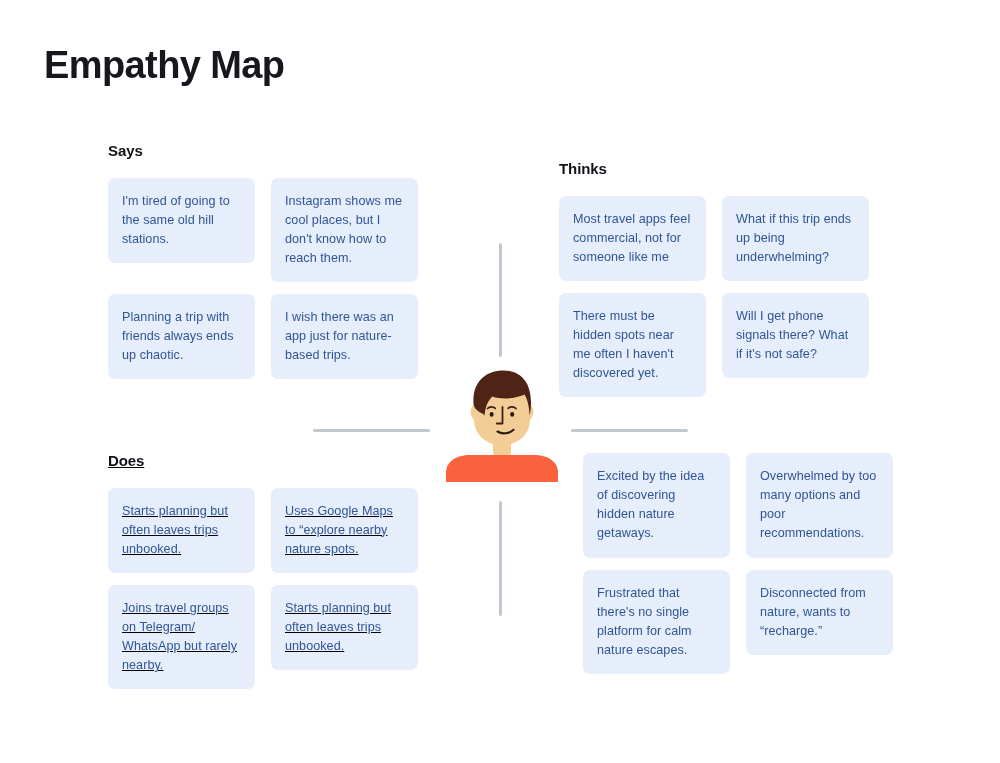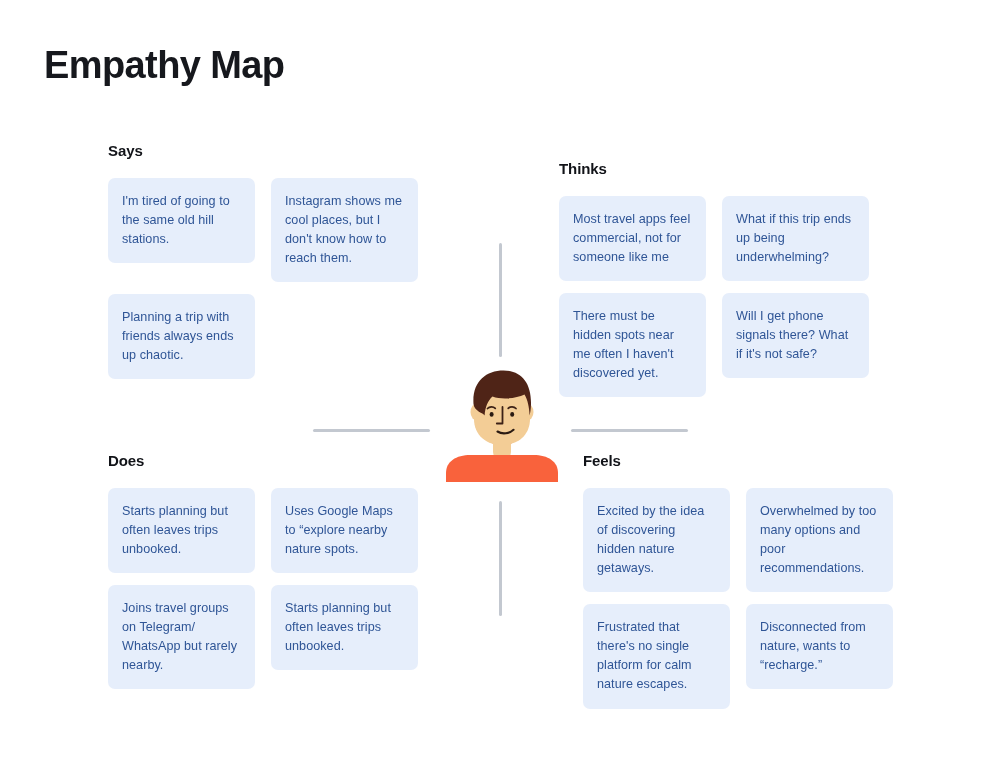--- a/index.html
+++ b/index.html
@@ -37,21 +37,21 @@
     white-space: nowrap;
   }
 
   
   .quadrant {
     position: absolute;
     width: 320px;
   }
   .quadrant.q-says   { left: 108px; top: 143px; }
   .quadrant.q-thinks { left: 559px; top: 143px; margin-top: 18px; }
-  .quadrant.q-does   { left: 108px; top: 453px; }
+  .quadrant.q-does   { left: 108px; top: 453px; text-decoration: underline; }
   .quadrant.q-feels  { left: 583px; top: 453px; }
 
   .quadrant-title {
     font-size: 15px;
     font-weight: 700;
     color: #111318;
     letter-spacing: -0.1px;
     margin: 0 0 18px 0;
     line-height: 1.1;
     white-space: nowrap;
@@ -104,20 +104,21 @@
 <div id="canvas">
 
   <div class="page-title">Empathy Map</div>
 
   <div class="quadrant q-says">
     <div class="quadrant-title">Says</div>
     <div class="card-grid">
       <div class="note-card">I'm tired of going to the same old hill stations.</div>
       <div class="note-card">Instagram shows me cool places, but I don't know how to reach them.</div>
       <div class="note-card">Planning a trip with friends always ends up chaotic.</div>
+      <div class="note-card">I wish there was an app just for nature-based trips.</div>
     </div>
   </div>
 
   <div class="quadrant q-thinks">
     <div class="quadrant-title">Thinks</div>
     <div class="card-grid">
       <div class="note-card">Most travel apps feel commercial, not for someone like me</div>
       <div class="note-card">What if this trip ends up being underwhelming?</div>
       <div class="note-card">There must be hidden spots near me often I haven't discovered yet.</div>
       <div class="note-card">Will I get phone signals there? What if it's not safe?</div>
@@ -128,21 +129,20 @@
     <div class="quadrant-title">Does</div>
     <div class="card-grid">
       <div class="note-card">Starts planning but often leaves trips unbooked.</div>
       <div class="note-card">Uses Google Maps to “explore nearby nature spots.</div>
       <div class="note-card">Joins travel groups on Telegram/ WhatsApp but rarely nearby.</div>
       <div class="note-card">Starts planning but often leaves trips unbooked.</div>
     </div>
   </div>
 
   <div class="quadrant q-feels">
-    <div class="quadrant-title">Feels</div>
     <div class="card-grid">
       <div class="note-card">Excited by the idea of discovering hidden nature getaways.</div>
       <div class="note-card">Overwhelmed by too many options and poor recommendations.</div>
       <div class="note-card">Frustrated that there's no single platform for calm nature escapes.</div>
       <div class="note-card">Disconnected from nature, wants to “recharge.”</div>
     </div>
   </div>
 
   <div class="divider v-top"></div>
   <div class="divider v-bottom"></div>

